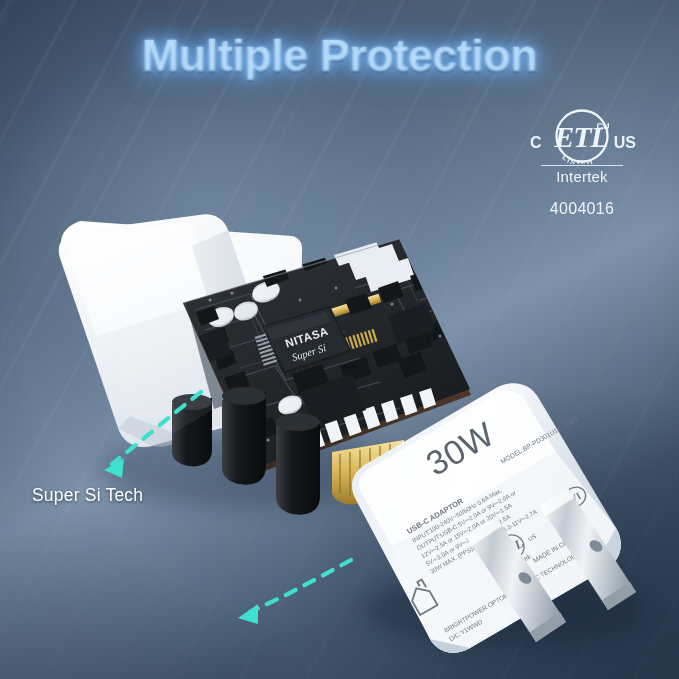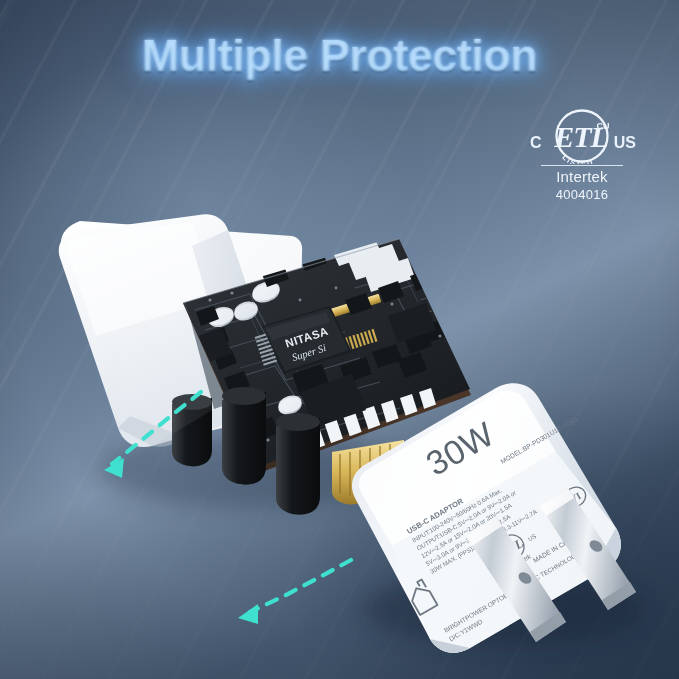--- a/index.html
+++ b/index.html
@@ -59,21 +59,21 @@
   }
 
   
   #etl{position:absolute;left:527px;top:108px;width:110px;text-align:center;color:#eef4fb;}
   #etl .mark{position:relative;height:56px;}
   #etl .flank{position:absolute;top:26px;font-size:16px;font-weight:bold;color:#e9f1fa;}
   #etl .flank.l{left:3px;}
   #etl .flank.r{right:1px;}
   #etl .rule{height:1px;background:rgba(235,243,252,.85);margin:1px 14px 3px;}
   #etl .brand{font-size:15px;letter-spacing:.2px;line-height:1.1;}
-  #etl .num{font-size:13px;letter-spacing:.3px;margin-top:1px;}
+  #etl .num{font-size:16px;letter-spacing:.3px;margin-top:14px;}
 
   
   .callout{position:absolute;color:#fff;font-size:17.5px;letter-spacing:.2px;
     text-shadow:0 1px 3px rgba(10,22,38,.65);white-space:nowrap;}
   #callout-1{left:32px;top:485px;}
   #callout-2{left:84px;top:613px;}
 
   
   #art{position:absolute;inset:0;}
   #art svg{display:block;}
@@ -460,14 +460,15 @@
 
       <path d="M351,560 L318,578 L284,596 L250,612"></path>
     </g>
 
     <polygon points="104,470 124,458 122,478" fill="#3fe0cf"></polygon>
     <polygon points="221,588 215,604 235,600" fill="#3fe0cf" transform="rotate(18 224 596)" opacity="0"></polygon>
     <polygon points="238,618 258,604 258,624" fill="#3fe0cf"></polygon>
   </svg>
   </div>
 
+  <div class="callout noselect" id="callout-1">Super Si Tech</div>
 
 </div>
 
 </body></html>

